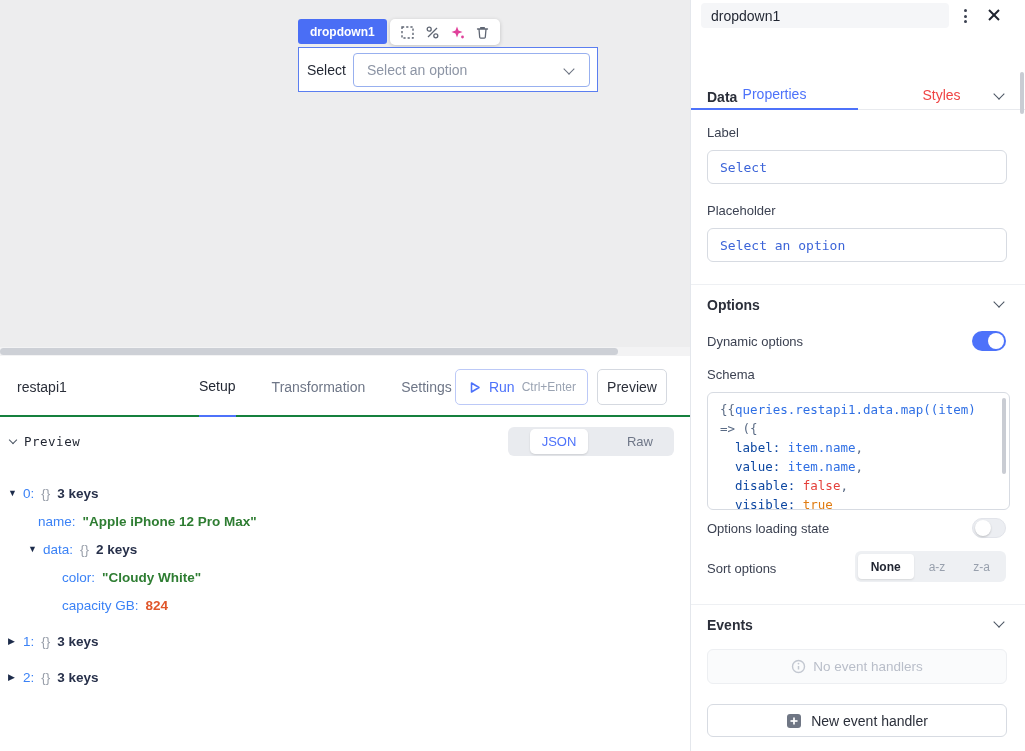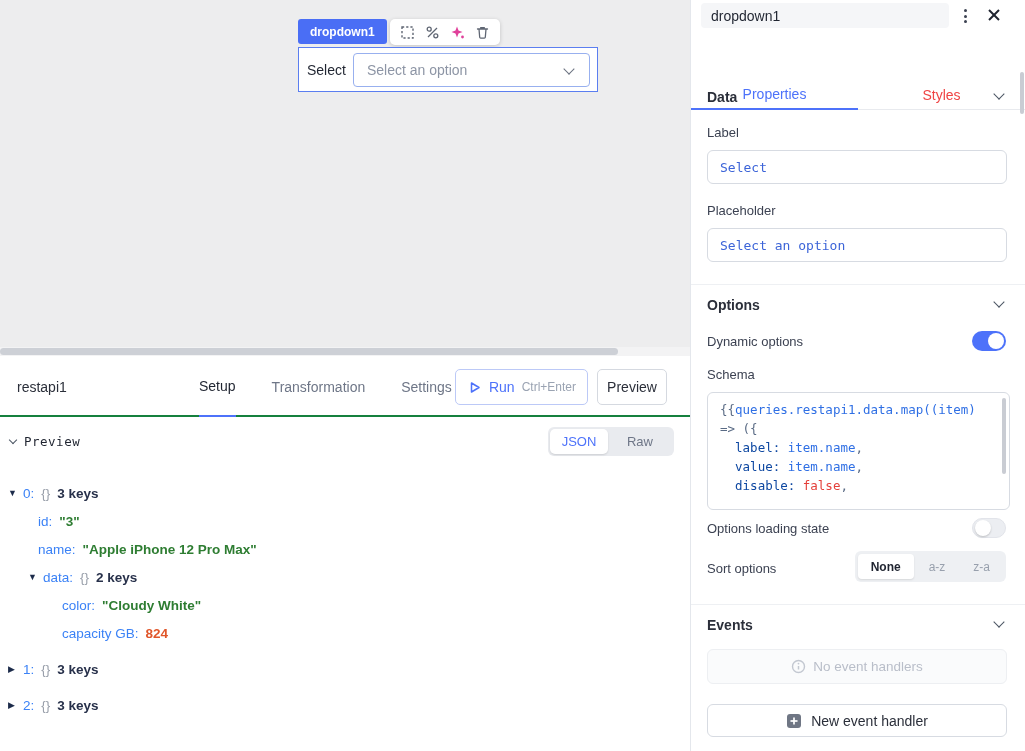--- a/index.html
+++ b/index.html
@@ -45,21 +45,21 @@
     border:1px solid #d5d9e0; border-radius:5px; background:#fff; color:#2b2f3a;
     font-size:14px; display:flex; align-items:center; justify-content:center; }
 
   
   .pv-bar { position:relative; height:48px; }
   .pv-title { position:absolute; left:10px; top:17px; display:flex; align-items:center; gap:8px;
     font-family:"DejaVu Sans Mono", monospace; font-size:12.5px; color:#1f2430; letter-spacing:.5px; }
   .pv-title .chev { width:6px; height:6px; margin-top:-3px; border-color:#4b5563; }
   .pv-toggle { position:absolute; right:16px; top:10px; height:29px; background:#e9ebef;
     border-radius:6px; display:flex; align-items:center; padding:2px; }
-  .pv-seg { height:25px; display:flex; align-items:center; justify-content:center; font-size:13px; border-radius:5px; }
+  .pv-seg { height:25px; display:flex; align-items:center; justify-content:center; font-size:13px; border-radius:5px;margin-left:20px; }
   .pv-seg.json { width:58px; background:#fff; color:#4d72fa; font-weight:500; box-shadow:0 1px 2px rgba(0,0,0,.12); }
   .pv-seg.raw { width:64px; color:#6e7687; }
 
   
   .tree { position:relative; padding:14px 0 0 8px; font-size:13.5px; }
   .trow { display:flex; align-items:center; height:28px; }
   .trow.gap { margin-top:8px; }
   .ind1 { padding-left:30px; } .ind1e { padding-left:20px; } .ind2 { padding-left:54px; }
   .texp { width:15px; font-size:9px; color:#1c2b4a; }
   .tkey { color:#3b82f6; margin-right:7px; }
@@ -201,24 +201,20 @@
     </div>
 
     <div class="tree">
       <div class="trow">
         <span class="texp">▼</span>
         <span class="tkey">0:</span>
         <span class="tbrace">{}</span>
         <span class="tmeta">3 keys</span>
       </div>
       <div class="trow ind1">
-        <span class="tkey">id:</span>
-        <span class="tval-s">"3"</span>
-      </div>
-      <div class="trow ind1">
         <span class="tkey">name:</span>
         <span class="tval-s">"Apple iPhone 12 Pro Max"</span>
       </div>
       <div class="trow ind1e">
         <span class="texp">▼</span>
         <span class="tkey">data:</span>
         <span class="tbrace">{}</span>
         <span class="tmeta">2 keys</span>
       </div>
       <div class="trow ind2">
@@ -280,20 +276,21 @@
         <span class="knob"></span>
       </div>
     <div class="fld-label" style="top:367px;">Schema</div>
 
     <div class="codebox">
       <div class="code-line"><span class="tk-p">{{</span><span class="tk-v">queries.restapi1.data.map((item)</span></div>
       <div class="code-line"><span class="tk-p">=&gt; ({</span></div>
       <div class="code-line"><span class="tk-k">  label: </span><span class="tk-v">item.name</span><span class="tk-p">,</span></div>
       <div class="code-line"><span class="tk-k">  value: </span><span class="tk-v">item.name</span><span class="tk-p">,</span></div>
       <div class="code-line"><span class="tk-k">  disable: </span><span class="tk-false">false</span><span class="tk-p">,</span></div>
+      <div class="code-line"><span class="tk-k">  visible: </span><span class="tk-true">true</span></div>
       <div class="code-scroll"></div>
     </div>
 
     <div class="fld-label" style="top:521px;">Options loading state</div>
     <div class="toggle off" style="top:518px;">
         <span class="knob"></span>
       </div>
 
     <div class="fld-label" style="top:561px;">Sort options</div>
     <div class="sortseg">

